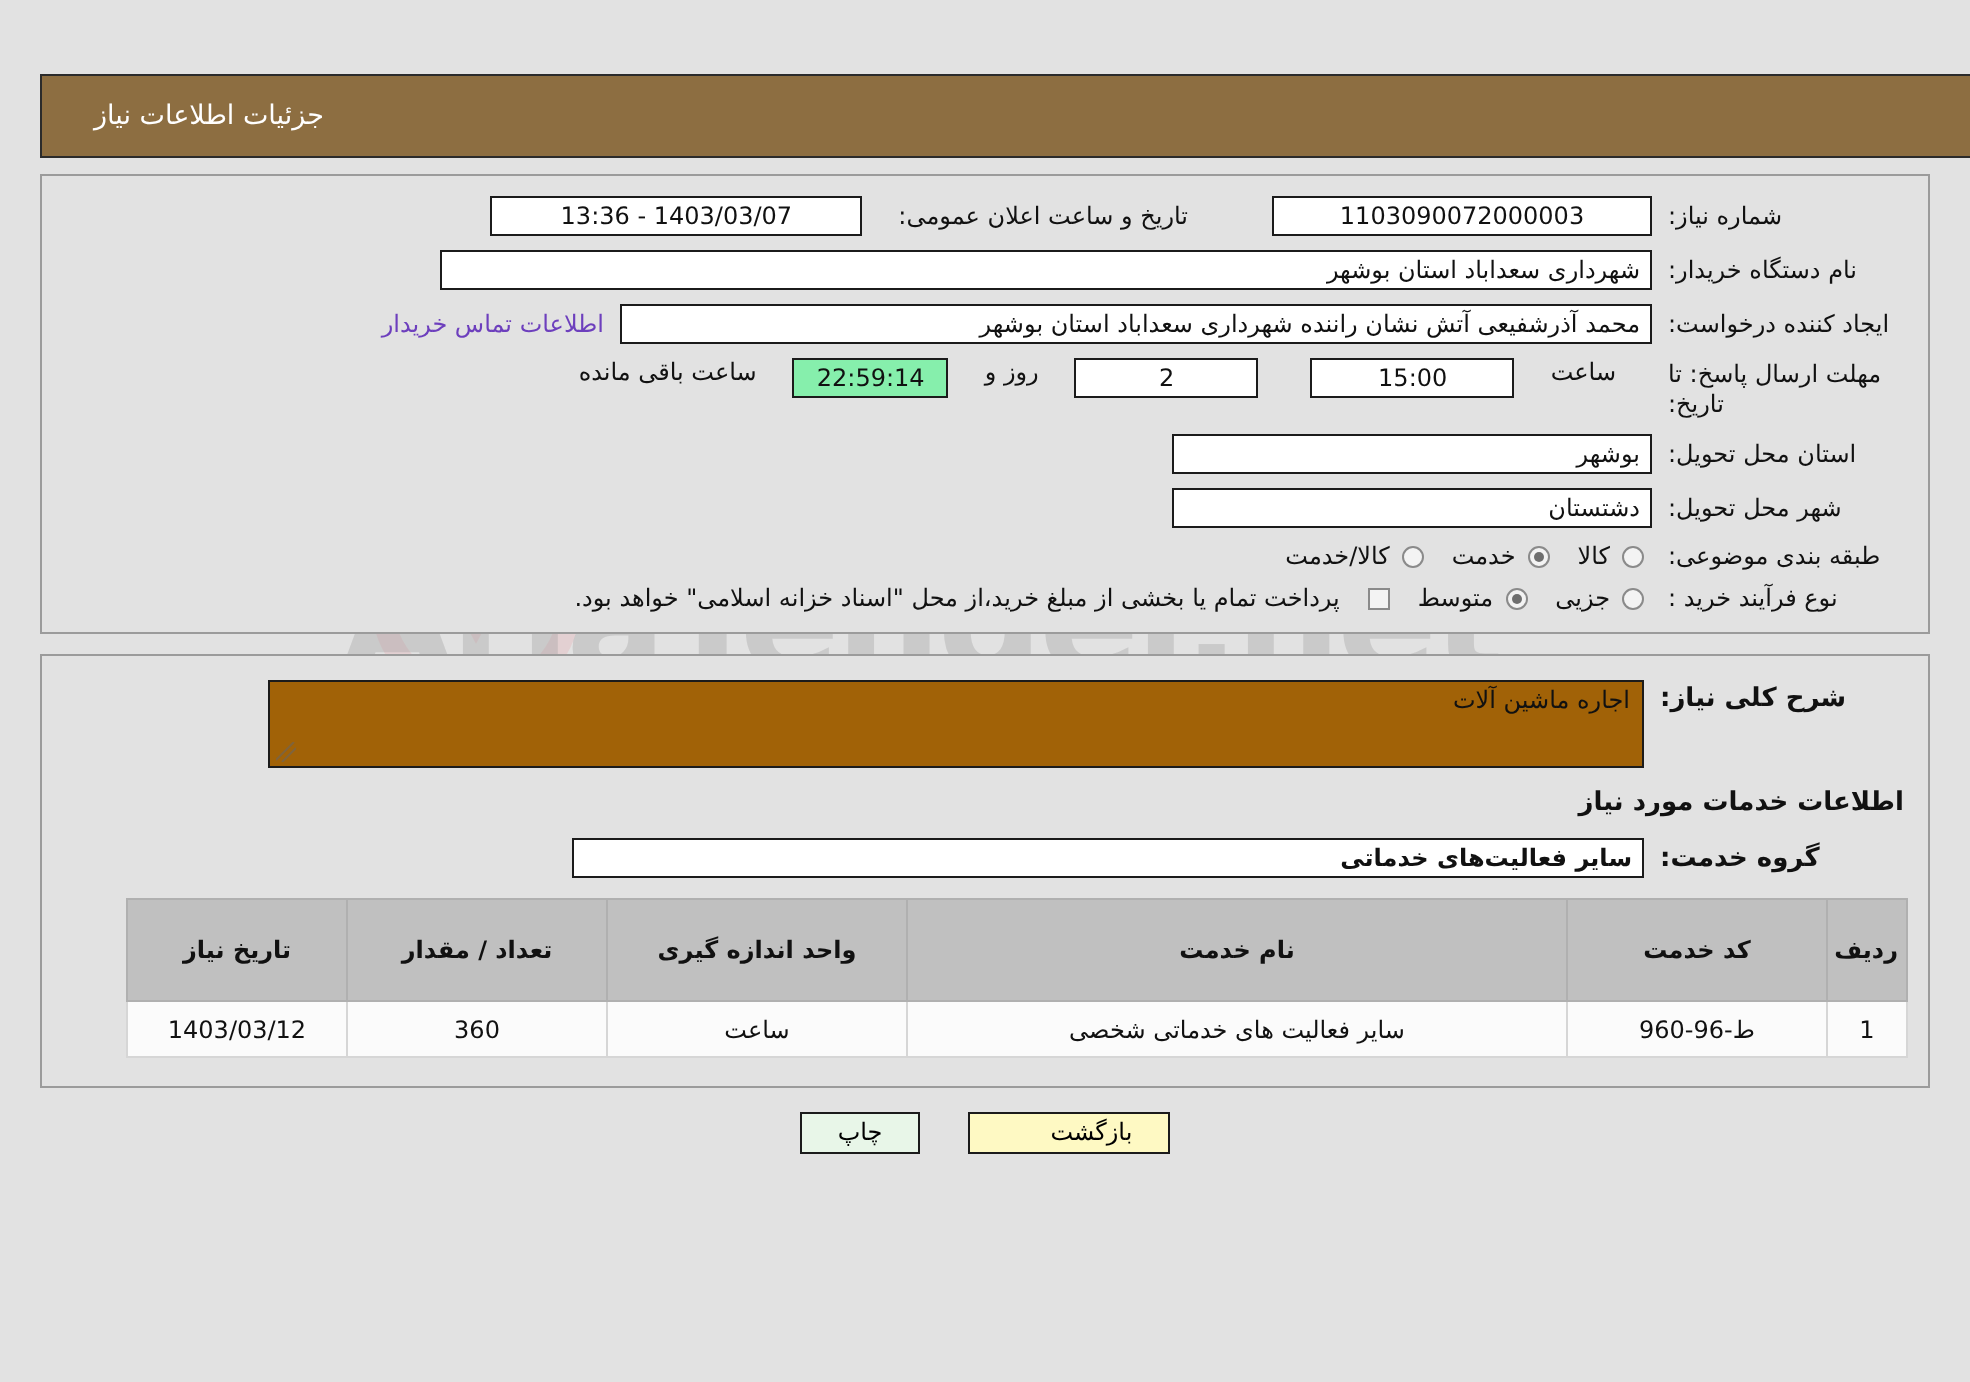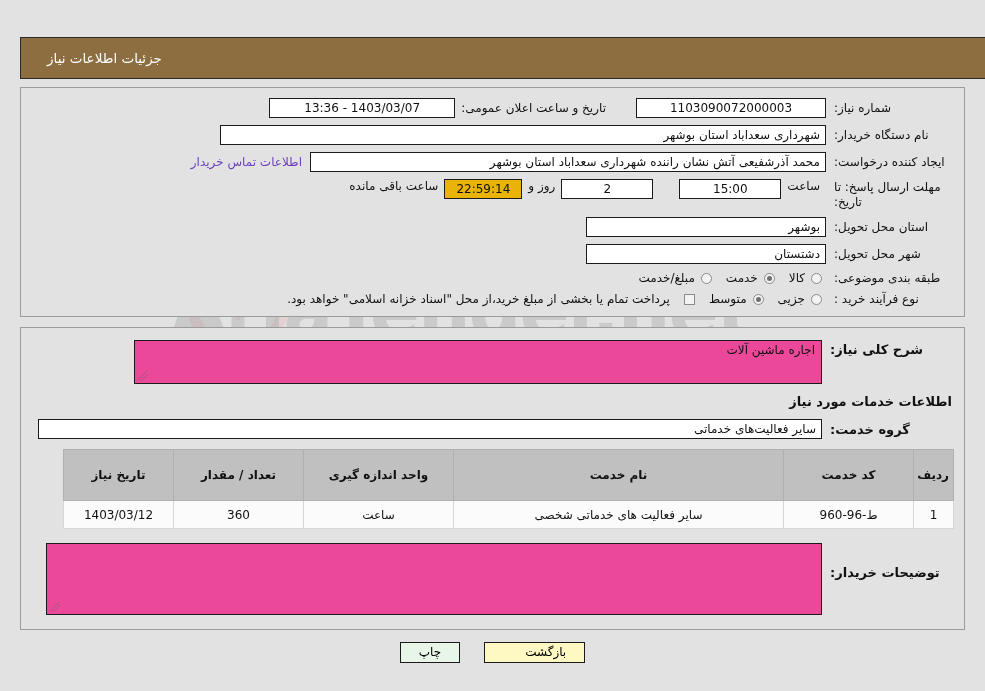--- a/index.html
+++ b/index.html
@@ -53,33 +53,33 @@
   .panel.top{padding:10px 10px 8px 10px;}
   .panel.mid{padding:12px 10px 14px 10px;margin-top:10px;}
 
   
   .row{display:flex;align-items:center;margin-bottom:7px;white-space:nowrap;}
   .lbl{
     font-size:12px;color:#111;text-align:left;
     padding-left:8px;box-sizing:border-box;white-space:nowrap;
   }
   .lbl-w{width:128px;text-align:left;}
-  .lbl2{font-size:12px;color:#111;padding:0 6px;}
+  .lbl2{font-size:12px;color:#111;padding:0 18px;}
   .bold{font-weight:bold;font-size:13px;}
 
   .fld{
     border:1px solid #1b1b1b;background:#ffffff;
     height:20px;line-height:18px;
     font-size:12px;color:#111;
     padding:0 5px;box-sizing:border-box;
     text-align:right;overflow:hidden;white-space:nowrap;
     font-family:"DejaVu Sans","Liberation Sans",sans-serif;
   }
   .fld.center{text-align:center;}
-  .fld.cream{background:#eab308;}
+  .fld.cream{background:#86efac;}
   .link{color:#6d3fbd;font-size:12px;padding:0 8px;white-space:nowrap;cursor:pointer;}
 
   
   .radio{
     width:11px;height:11px;border-radius:50%;
     border:1px solid #8a8a8a;background:#f3f3f3;
     display:inline-block;vertical-align:middle;margin:0 4px;
     box-sizing:border-box;position:relative;
   }
   .radio.on::after{
@@ -88,21 +88,21 @@
   }
   .radio-lbl{font-size:12px;padding:0 2px 0 10px;}
   .cbox{
     width:11px;height:11px;border:1px solid #8a8a8a;background:#f3f3f3;
     display:inline-block;vertical-align:middle;margin:0 4px;box-sizing:border-box;
   }
   .note{font-size:12px;color:#111;padding-right:10px;}
 
   
   .ta{
-    border:1px solid #1b1b1b;background:#ec4899;position:relative;
+    border:1px solid #1b1b1b;background:#a16207;position:relative;
     box-sizing:border-box;
   }
   .ta .txt{
     position:absolute;top:2px;right:6px;font-size:12px;color:#111;
   }
   .ta .grip{
     position:absolute;left:3px;bottom:2px;width:10px;height:10px;opacity:.55;
   }
 
   
@@ -195,21 +195,21 @@
     <div class="row">
       <div class="lbl lbl-w">طبقه بندی موضوعی:</div>
 
       <span class="radio"></span>
       <span class="radio-lbl">کالا</span>
 
       <span class="radio on"></span>
       <span class="radio-lbl">خدمت</span>
 
       <span class="radio"></span>
-      <span class="radio-lbl">مبلغ/خدمت</span>
+      <span class="radio-lbl">کالا/خدمت</span>
     </div>
 
     <div class="row" style="margin-bottom:2px;">
       <div class="lbl lbl-w">نوع فرآیند خرید :</div>
 
       <span class="radio"></span>
       <span class="radio-lbl">جزیی</span>
 
       <span class="radio on"></span>
       <span class="radio-lbl">متوسط</span>
@@ -228,21 +228,21 @@
         <svg class="grip" viewBox="0 0 10 10">
           <path d="M0 9 L9 0 M3 10 L10 3" stroke="#666" stroke-width="1" fill="none"></path>
         </svg>
       </div>
     </div>
 
     <div class="sec-head">اطلاعات خدمات مورد نیاز</div>
 
     <div style="display:flex;align-items:center;margin-bottom:10px;">
       <div class="bold" style="width:124px;text-align:left;padding-left:8px;">گروه خدمت:</div>
-      <div class="fld" style="width:784px;">سایر فعالیت‌های خدماتی</div>
+      <div class="fld" style="width:536px;font-weight:bold;">سایر فعالیت‌های خدماتی</div>
     </div>
 
     <table class="grid">
       <colgroup>
         <col style="width:40px">
           <col style="width:130px">
           <col style="width:330px">
         <col style="width:150px">
           <col style="width:130px">
           <col style="width:110px">
@@ -262,29 +262,20 @@
           <td>1</td>
           <td>ط-96-960</td>
           <td>سایر فعالیت های خدماتی شخصی</td>
           <td>ساعت</td>
           <td>360</td>
           <td>1403/03/12</td>
         </tr>
       </tbody>
     </table>
 
-    <div style="display:flex;align-items:flex-start;margin-top:14px;">
-      <div class="bold" style="width:124px;text-align:left;padding-left:8px;padding-top:22px;">توضیحات خریدار:</div>
-      <div class="ta" style="width:776px;height:72px;">
-        <div class="txt"></div>
-        <svg class="grip" viewBox="0 0 10 10">
-          <path d="M0 9 L9 0 M3 10 L10 3" stroke="#666" stroke-width="1" fill="none"></path>
-        </svg>
-      </div>
-    </div>
   </div>
 
   <div class="btnbar">
     <button class="btn back">بازگشت</button>
     <button class="btn print">چاپ</button>
   </div>
 
 </div>
 
 </body></html>

